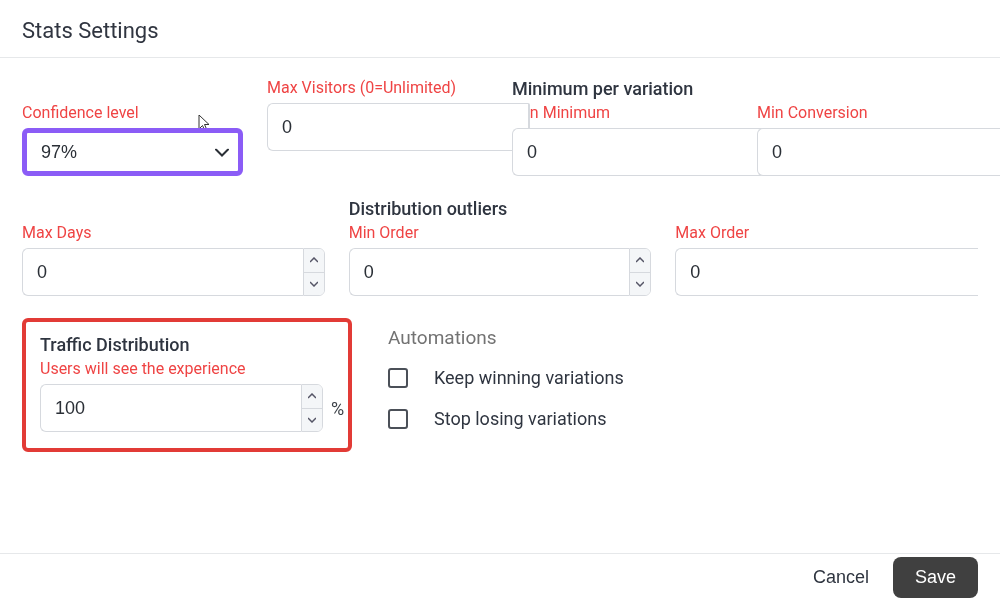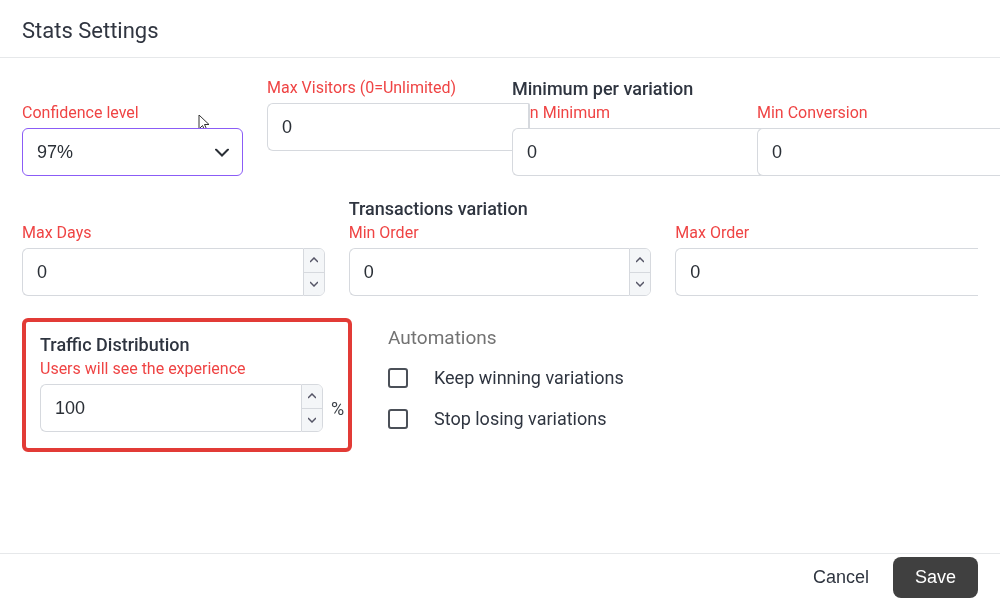--- a/index.html
+++ b/index.html
@@ -10,21 +10,21 @@
   .body { padding: 20px 22px 0 22px; }
   .row { display: flex; gap: 24px; margin-bottom: 22px; align-items: flex-start; }
   .col { flex: 1 1 0; min-width: 0; }
   .section-title { font-size: 18px; font-weight: 500; color: #2f3540; margin-bottom: 4px; }
   .field-label { font-size: 16px; color: #ef4444; margin-bottom: 6px; display: block; }
   .section-title + .field-label { margin-top: 0; }
   .spacer-title { height: 25px; }
   
   .select-wrap { position: relative; width: 100%; }
   .select-wrap select {
-    width: 100%; height: 48px; border: 1px solid #8b5cf6; border-radius: 6px;
+    width: 100%; height: 48px; border: 5px solid #8b5cf6; border-radius: 6px;
     background: #fff; padding: 0 40px 0 14px; font-size: 18px; color: #2a2f36;
     appearance: none; -webkit-appearance: none;
   }
   .select-wrap .chev {
     position: absolute; right: 14px; top: 50%; transform: translateY(-50%);
     pointer-events: none; color: #2a2f36;
   }
   
   .num-wrap { position: relative; width: 100%; display: flex; }
   .num-wrap input {
@@ -172,21 +172,21 @@
             <button>
                 <svg viewBox="0 0 8 6">
                   <path d="M0 1 L4 5 L8 1" fill="none" stroke="#556" stroke-width="1.5"></path>
                 </svg>
               </button>
           </div>
         </div>
       </div>
 
       <div class="col">
-        <div class="section-title">Transactions variation</div>
+        <div class="section-title">Distribution outliers</div>
         <span class="field-label">Min Order</span>
         <div class="num-wrap">
           <input type="text" value="0" style="">
           <div class="spinner">
             <button>
                 <svg viewBox="0 0 8 6">
                   <path d="M0 5 L4 1 L8 5" fill="none" stroke="#556" stroke-width="1.5"></path>
                 </svg>
               </button>
             <button>

